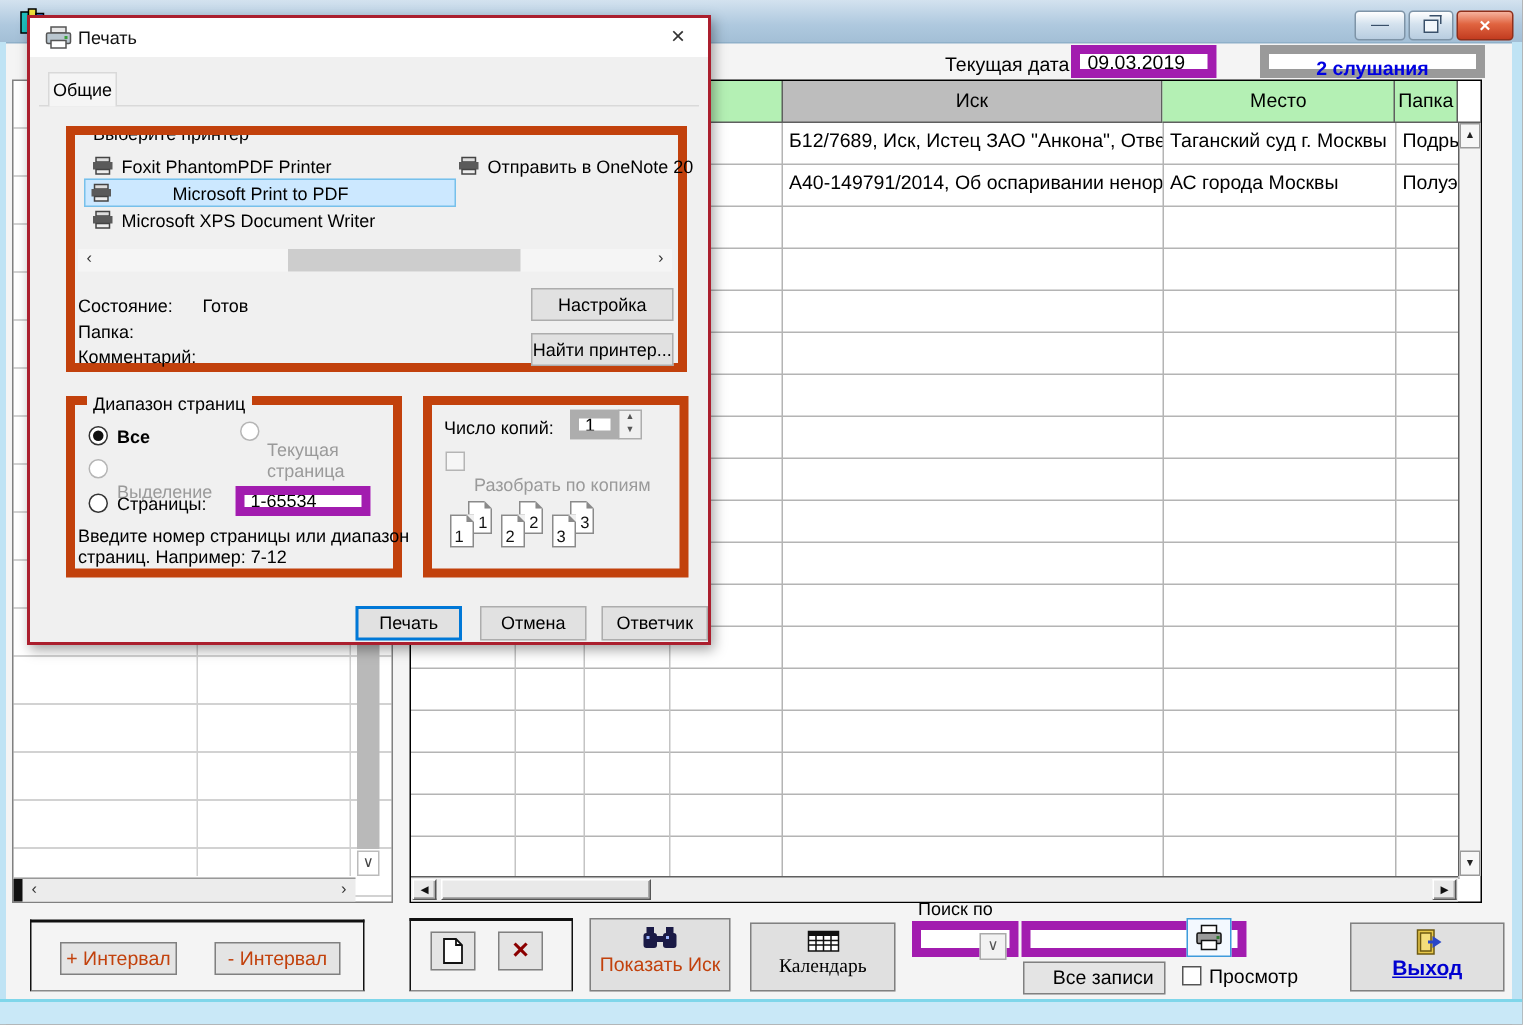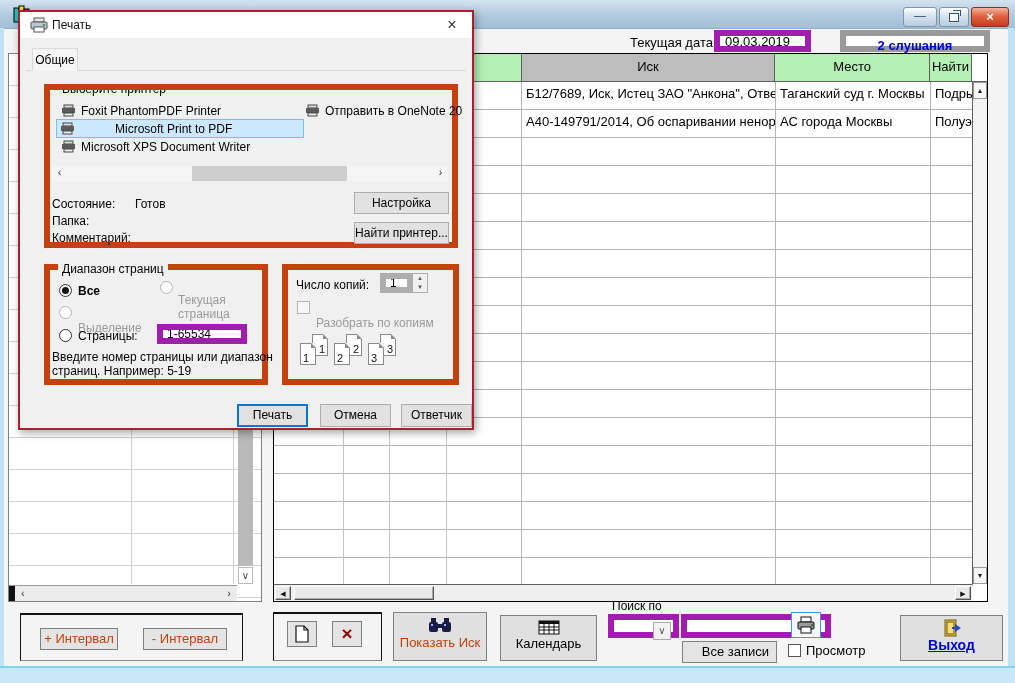--- a/index.html
+++ b/index.html
@@ -121,21 +121,21 @@
       <div class="lp-arrow" style="left:12px;">‹</div>
       <div class="lp-arrow" style="right:6px;">›</div>
     </div>
   </div>
 
   <div class="mtable">
     <div class="mhead">
       <div class="hc green c1">№ иска</div>
       <div class="hc gray c2">Иск</div>
       <div class="hc green c3">Место</div>
-      <div class="hc green c4">Найти</div>
+      <div class="hc green c4">Папка</div>
       <div style="width:15px;border-bottom:1px solid #5f5f5f;box-sizing:border-box;"></div>
     </div>
 
     <div class="trow">
       <div class="tc c1"></div>
       <div class="tc c2">Б12/7689, Иск, Истец ЗАО "Анкона", Ответчик</div>
       <div class="tc c3">Таганский суд г. Москвы</div>
       <div class="tc c4">Подрыв</div>
     </div>
     <div class="trow">
@@ -283,21 +283,21 @@
     </svg>
     <div class="bluetext" style="margin-top:-2px;">Показать Иск</div>
   </div>
 
   <div class="gbtn" style="left:500px;top:615px;width:97px;height:46px;background:#e0e0e0;">
     <svg width="22" height="15" style="margin-top:4px">
       <rect x="1" y="1" width="20" height="13" fill="#fff" stroke="#111"></rect>
       <rect x="1" y="1" width="20" height="3" fill="#111"></rect>
       <path d="M1 7 h20 M1 10 h20 M6 4 v10 M11 4 v10 M16 4 v10" stroke="#111" stroke-width="1"></path>
     </svg>
-    <div style="margin-top:-2px;">Календарь</div>
+    <div style="margin-top:-2px;font-family:Liberation Serif, serif;">Календарь</div>
   </div>
 
   <div class="dlabel" style="left:612px;top:599px;font-size:12px;">Поиск по</div>
   <div class="tbox" style="left:608px;top:614px;width:71px;height:24px;padding:0;">
     <div style="position:absolute;right:2px;top:2px;width:18px;height:18px;border:1px solid #aaa;background:#f2f2f2;text-align:center;line-height:16px;font-size:10px;color:#555;box-sizing:border-box;">∨</div>
   </div>
   <input class="tbox" style="left: 681px; top: 614px; width: 150px; height: 24px;" value="">
   <div class="gbtn" style="left:682px;top:641px;width:95px;height:22px;line-height:20px;padding-left:12px;">Все записи</div>
 
   <div class="gbtn" style="left:791px;top:612px;width:30px;height:26px;background:#f3f9ff;border:1px solid #3f9bdc;">
@@ -391,21 +391,21 @@
     <div class="radio sel" style="left:39px;top:272px;"></div>
     <div class="dlabel" style="left:58px;top:272px;font-weight:bold;">Все</div>
     <div class="radio dis" style="left:140px;top:269px;"></div>
     <div class="dlabel dis-t" style="left:158px;top:266px;width:58px;white-space:normal;line-height:14px;">Текущая страница</div>
     <div class="radio dis" style="left:39px;top:294px;"></div>
     <div class="dlabel dis-t" style="left:58px;top:294px;">Выделение</div>
     <div class="radio" style="left:39px;top:317px;"></div>
     <div class="dlabel" style="left:58px;top:317px;">Страницы:</div>
     <input class="tbox" style="left: 137px; top: 312px; width: 90px; height: 20px; font-size: 12px; padding: 1px 4px;" value="1-65534">
     <div class="dlabel" style="left:32px;top:338px;">Введите номер страницы или диапазон</div>
-    <div class="dlabel" style="left:32px;top:352px;">страниц.  Например: 5-19</div>
+    <div class="dlabel" style="left:32px;top:352px;">страниц.  Например: 7-12</div>
 
     <div class="gbox" style="left:262px;top:252px;width:177px;height:121px;"></div>
     <div class="dlabel" style="left:276px;top:266px;">Число копий:</div>
     <input class="tbox" style="left: 360px; top: 261px; width: 33px; height: 20px; font-size: 12px; padding: 1px 4px; border-color: rgb(173, 173, 173);" value="1">
     <div class="spin" style="left:392px;top:261px;">
       <div>▲</div>
       <div>▼</div>
     </div>
     <div class="chk" style="left:277px;top:289px;"></div>
     <div class="dlabel dis-t" style="left:296px;top:289px;">Разобрать по копиям</div>

